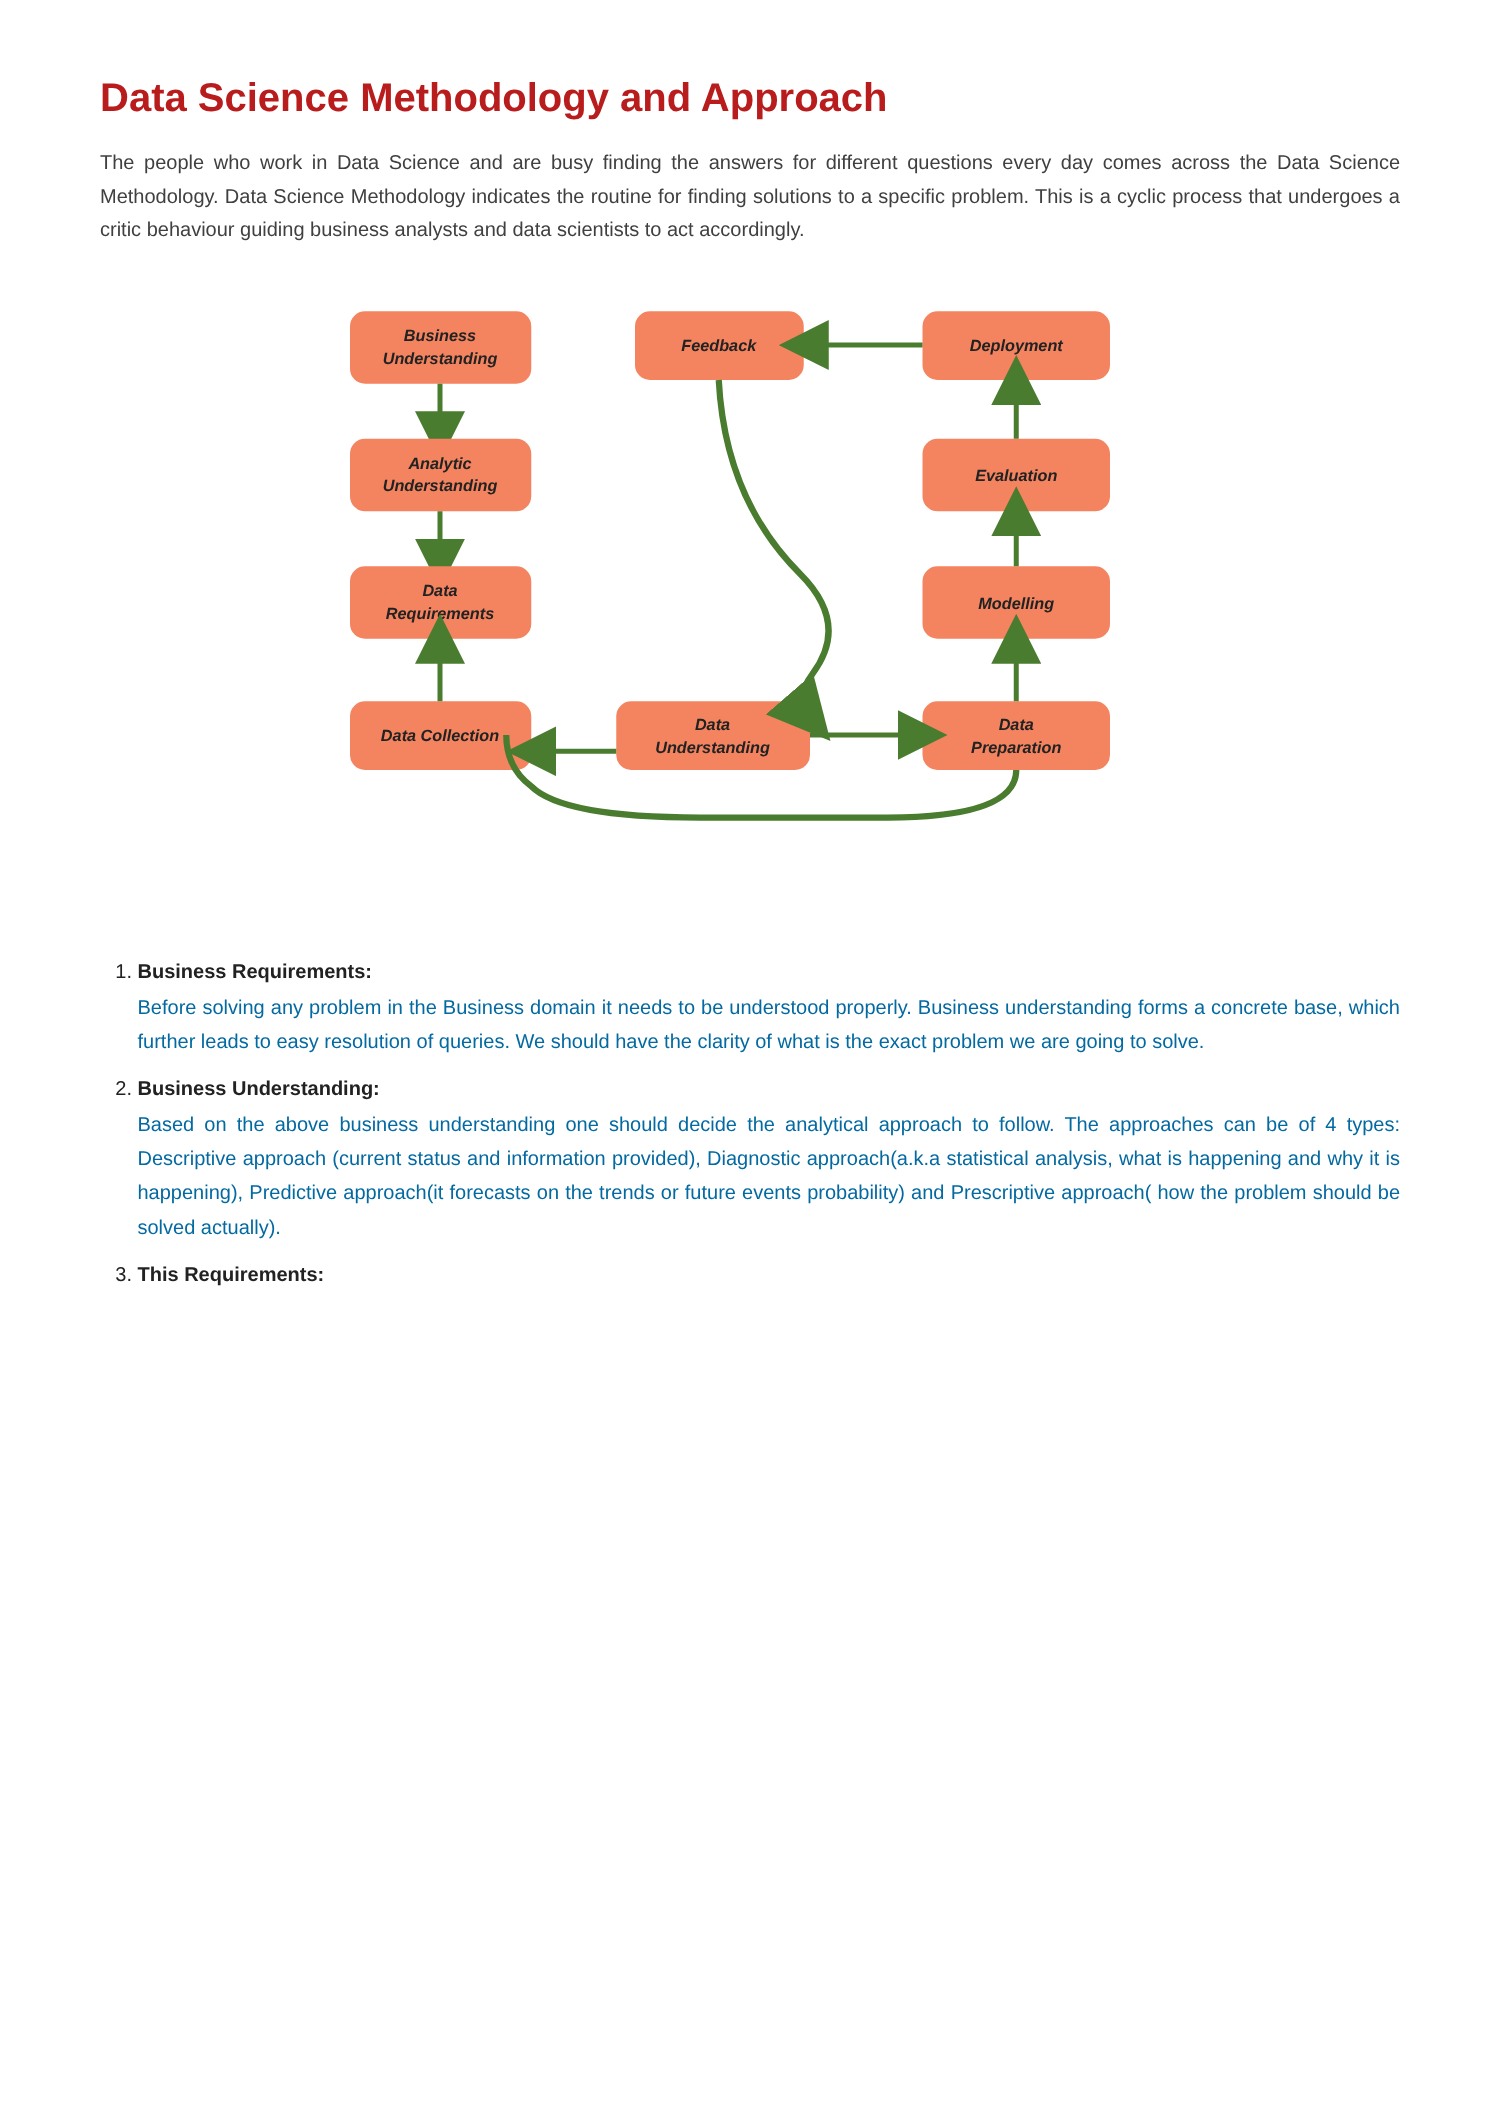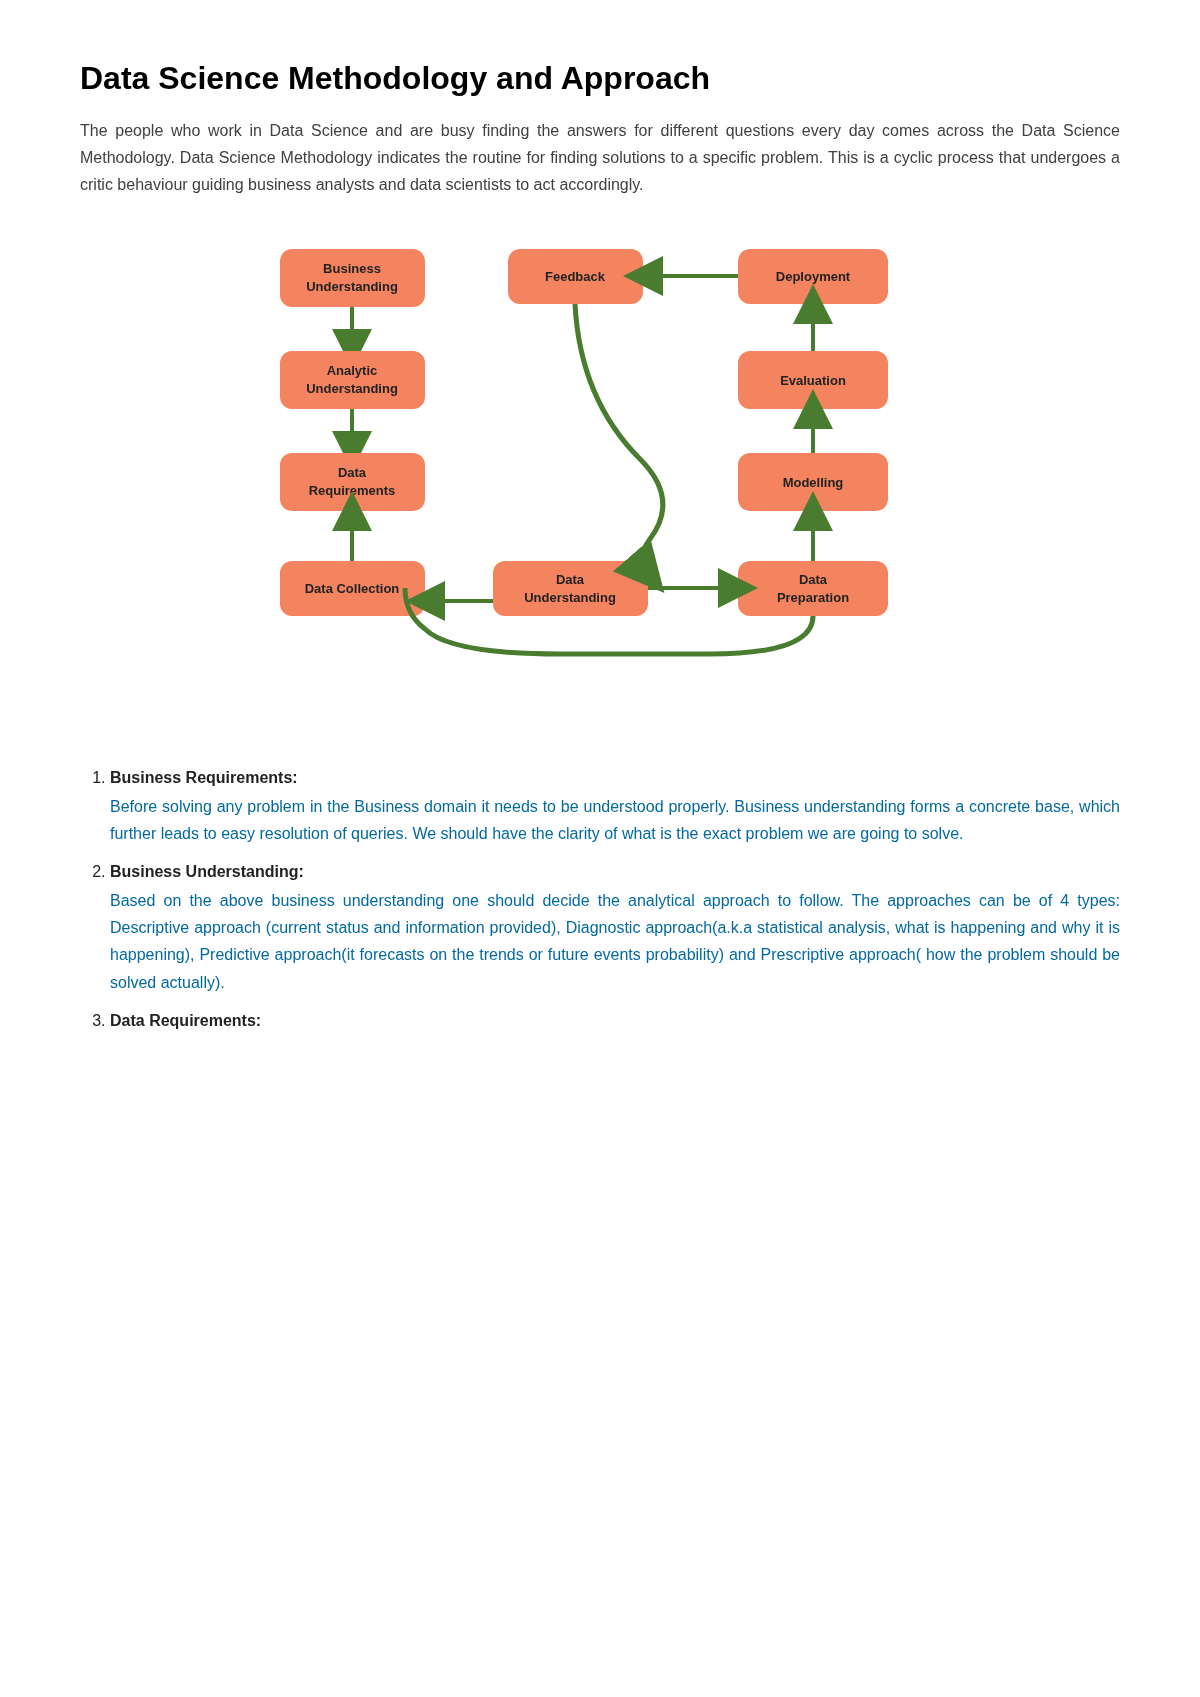--- a/index.html
+++ b/index.html
@@ -10,36 +10,37 @@
       color: #222;
       padding: 60px 80px;
       max-width: 1200px;
       margin: 0 auto;
     }
 
     h1 {
       font-size: 2rem;
       font-weight: bold;
       margin-bottom: 20px;
-      color: #000000;
+      color: #b91c1c;
     }
 
     .intro-text {
       font-size: 1rem;
       line-height: 1.7;
       text-align: justify;
       margin-bottom: 40px;
       color: #404040;
     }
 
     
     .diagram-container {
       display: flex;
       justify-content: center;
       margin-bottom: 50px;
+      font-style: italic;
     }
 
     ol {
       padding-left: 30px;
     }
 
     ol li {
       margin-bottom: 16px;
     }
 
@@ -152,16 +153,16 @@
 <ol>
   <li>
     <span class="item-label">Business Requirements:</span>
     <div class="item-body">Before solving any problem in the Business domain it needs to be understood properly. Business understanding forms a concrete base, which further leads to easy resolution of queries. We should have the clarity of what is the exact problem we are going to solve.</div>
   </li>
   <li>
     <span class="item-label">Business Understanding:</span>
     <div class="item-body">Based on the above business understanding one should decide the analytical approach to follow. The approaches can be of 4 types: Descriptive approach (current status and information provided), Diagnostic approach(a.k.a statistical analysis, what is happening and why it is happening), Predictive approach(it forecasts on the trends or future events probability) and Prescriptive approach( how the problem should be solved actually).</div>
   </li>
   <li>
-    <span class="item-label">Data Requirements:</span>
+    <span class="item-label">This Requirements:</span>
     <div class="item-body"></div>
   </li>
 </ol>
 
 </body></html>

